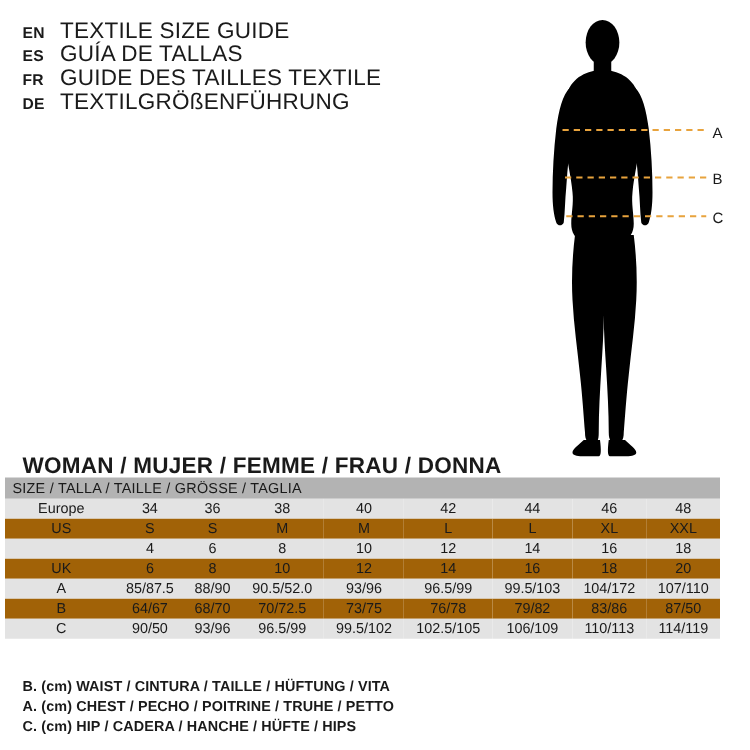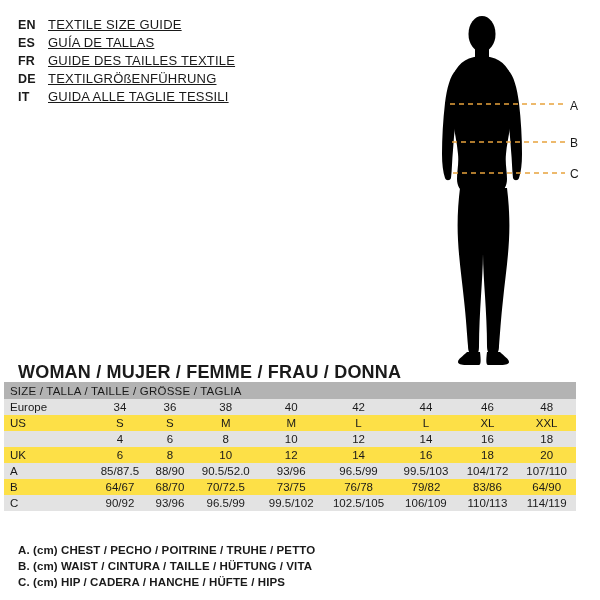--- a/index.html
+++ b/index.html
@@ -32,23 +32,22 @@
     letter-spacing: 0.2px;
   }
   .lang-code {
     width: 30px;
     flex: 0 0 30px;
     font-size: 12.5px;
     color: #1a1a1a;
     font-weight: bold;
   }
   .lang-text {
-    font-size: 13px;
-    color: #1a1a1a;
-    text-decoration: underline;
+    font-size: 18px;
+    color: #1a1a1a;
   }
 
   
   .figure-wrap {
     position: absolute;
     top: 8px;
     left: 400px;
     width: 190px;
     height: 360px;
   }
@@ -84,34 +83,34 @@
     font-size: 11.5px;
   }
   .size-table th, .size-table td {
     padding: 2px 4px;
     height: 16px;
     font-weight: normal;
     text-align: center;
     white-space: nowrap;
   }
   .size-table .rowhead {
-    text-align: left;
+    text-align: center;
     padding-left: 6px;
     width: 88px;
   }
   .row-header th {
     background: #b3b3b3;
     text-align: left;
     padding-left: 6px;
     font-size: 11.5px;
     letter-spacing: 0.2px;
     height: 17px;
   }
   .row-shade td { background: #e3e3e3; }
-  .row-plain td { background: #fde047; }
+  .row-plain td { background: #a16207; }
 
   
   .footnotes {
     position: absolute;
     top: 542px;
     left: 18px;
     width: 480px;
   }
   .footnote {
     font-size: 11.5px;
@@ -134,24 +133,20 @@
     <span class="lang-text">GUÍA DE TALLAS</span>
   </div>
   <div class="lang-row">
     <span class="lang-code">FR</span>
     <span class="lang-text">GUIDE DES TAILLES TEXTILE</span>
   </div>
   <div class="lang-row">
     <span class="lang-code">DE</span>
     <span class="lang-text">TEXTILGRÖßENFÜHRUNG</span>
   </div>
-  <div class="lang-row">
-    <span class="lang-code">IT</span>
-    <span class="lang-text">GUIDA ALLE TAGLIE TESSILI</span>
-  </div>
 </div>
 
 <div class="figure-wrap">
   <svg width="190" height="360" viewBox="0 0 190 360">
     <g fill="#000000">
 
       <ellipse cx="82" cy="26" rx="13.5" ry="18"></ellipse>
 
       <path d="M75 41 h14 v10 h-14 z"></path>
 
@@ -285,33 +280,33 @@
     </tr>
     <tr class="row-plain">
       <td class="rowhead">B</td>
       <td>64/67</td>
       <td>68/70</td>
       <td>70/72.5</td>
       <td>73/75</td>
       <td>76/78</td>
       <td>79/82</td>
       <td>83/86</td>
-      <td>64/90</td>
+      <td>87/50</td>
     </tr>
     <tr class="row-shade">
       <td class="rowhead">C</td>
-      <td>90/92</td>
+      <td>90/50</td>
       <td>93/96</td>
       <td>96.5/99</td>
       <td>99.5/102</td>
       <td>102.5/105</td>
       <td>106/109</td>
       <td>110/113</td>
       <td>114/119</td>
     </tr>
   </tbody>
 </table>
 
 <div class="footnotes">
+  <div class="footnote">B. (cm) WAIST / CINTURA / TAILLE / HÜFTUNG / VITA</div>
   <div class="footnote">A. (cm) CHEST / PECHO / POITRINE / TRUHE / PETTO</div>
-  <div class="footnote">B. (cm) WAIST / CINTURA / TAILLE / HÜFTUNG / VITA</div>
   <div class="footnote">C. (cm) HIP / CADERA / HANCHE / HÜFTE / HIPS</div>
 </div>
 
 </body></html>

